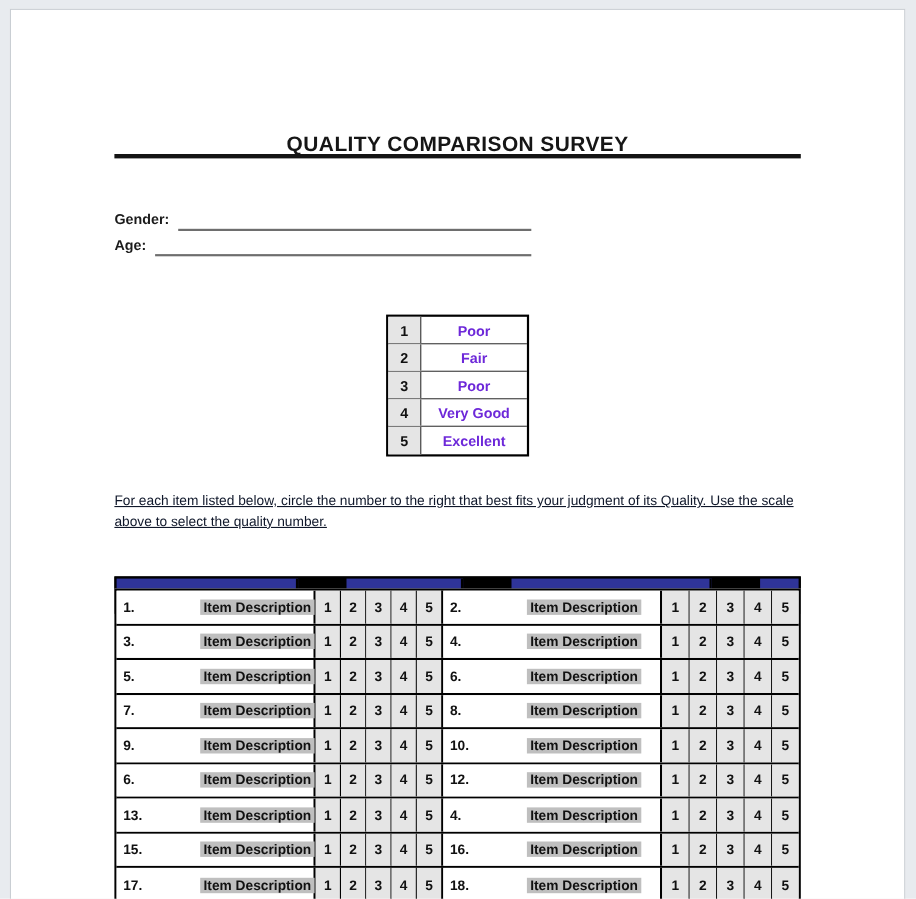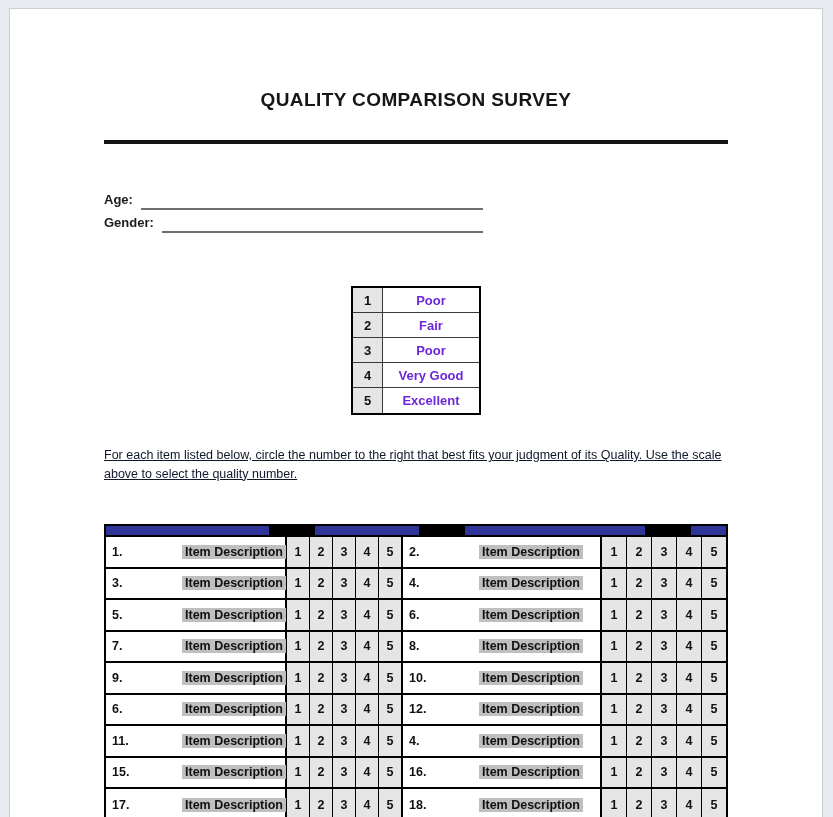--- a/index.html
+++ b/index.html
@@ -10,21 +10,21 @@
     overflow:hidden; position:relative;
   }
   .page {
     position:absolute; left:9px; top:8px; width:814px; height:1200px;
     background:#ffffff; border:1px solid #C9CED3;
   }
   .content { position:absolute; left:94px; width:624px; }
 
   
   .doc-title {
-    top:80px; text-align:center; font-size:19px; font-weight:bold;
+    top:112px; text-align:center; font-size:19px; font-weight:bold;
     color:#161616; letter-spacing:0.4px;
   }
   .title-rule { top:131px; height:4px; background:#141414; }
 
   
   .fields { top:177px; width:379px; }
   .field-row { display:flex; align-items:flex-end; height:23.5px; }
   .field-label { font-size:13px; font-weight:bold; color:#1b1b1b; padding-bottom:3px; white-space:nowrap; }
   .field-line { flex:1; margin-left:8px; border-bottom:2px solid #6E6E6E; height:16px; }
 
@@ -85,25 +85,25 @@
 <body>
 
 <div class="page">
 
   <div class="content doc-title" style="position:absolute;">QUALITY COMPARISON SURVEY</div>
 
   <div class="content title-rule" style="position:absolute;"></div>
 
   <div class="content fields" style="position:absolute;">
     <div class="field-row">
+      <span class="field-label">Gender:</span>
+      <span class="field-line"></span>
+    </div>
+    <div class="field-row">
       <span class="field-label">Age:</span>
-      <span class="field-line"></span>
-    </div>
-    <div class="field-row">
-      <span class="field-label">Gender:</span>
       <span class="field-line"></span>
     </div>
   </div>
 
   <div class="rating-table">
   <div class="rating-row">
     <div class="rs-val rs-v">1</div>
     <div class="rs-label rs-l">Poor</div>
   </div>
 
@@ -283,21 +283,21 @@
           <div class="scale-cell">1</div>
           <div class="scale-cell">2</div>
           <div class="scale-cell">3</div>
           <div class="scale-cell">4</div>
           <div class="scale-cell">5</div>
         </div>
   </div>
 
   <div class="survey-row">
     <div class="item-cell item-cell-l">
-      <span class="item-num num-l">11.</span>
+      <span class="item-num num-l">13.</span>
       <span class="item-desc desc-l">Item Description</span>
     </div>
     <div class="scale-group scale-group-l">
           <div class="scale-cell">1</div>
           <div class="scale-cell">2</div>
           <div class="scale-cell">3</div>
           <div class="scale-cell">4</div>
           <div class="scale-cell">5</div>
         </div>
     <div class="item-cell item-cell-r">

